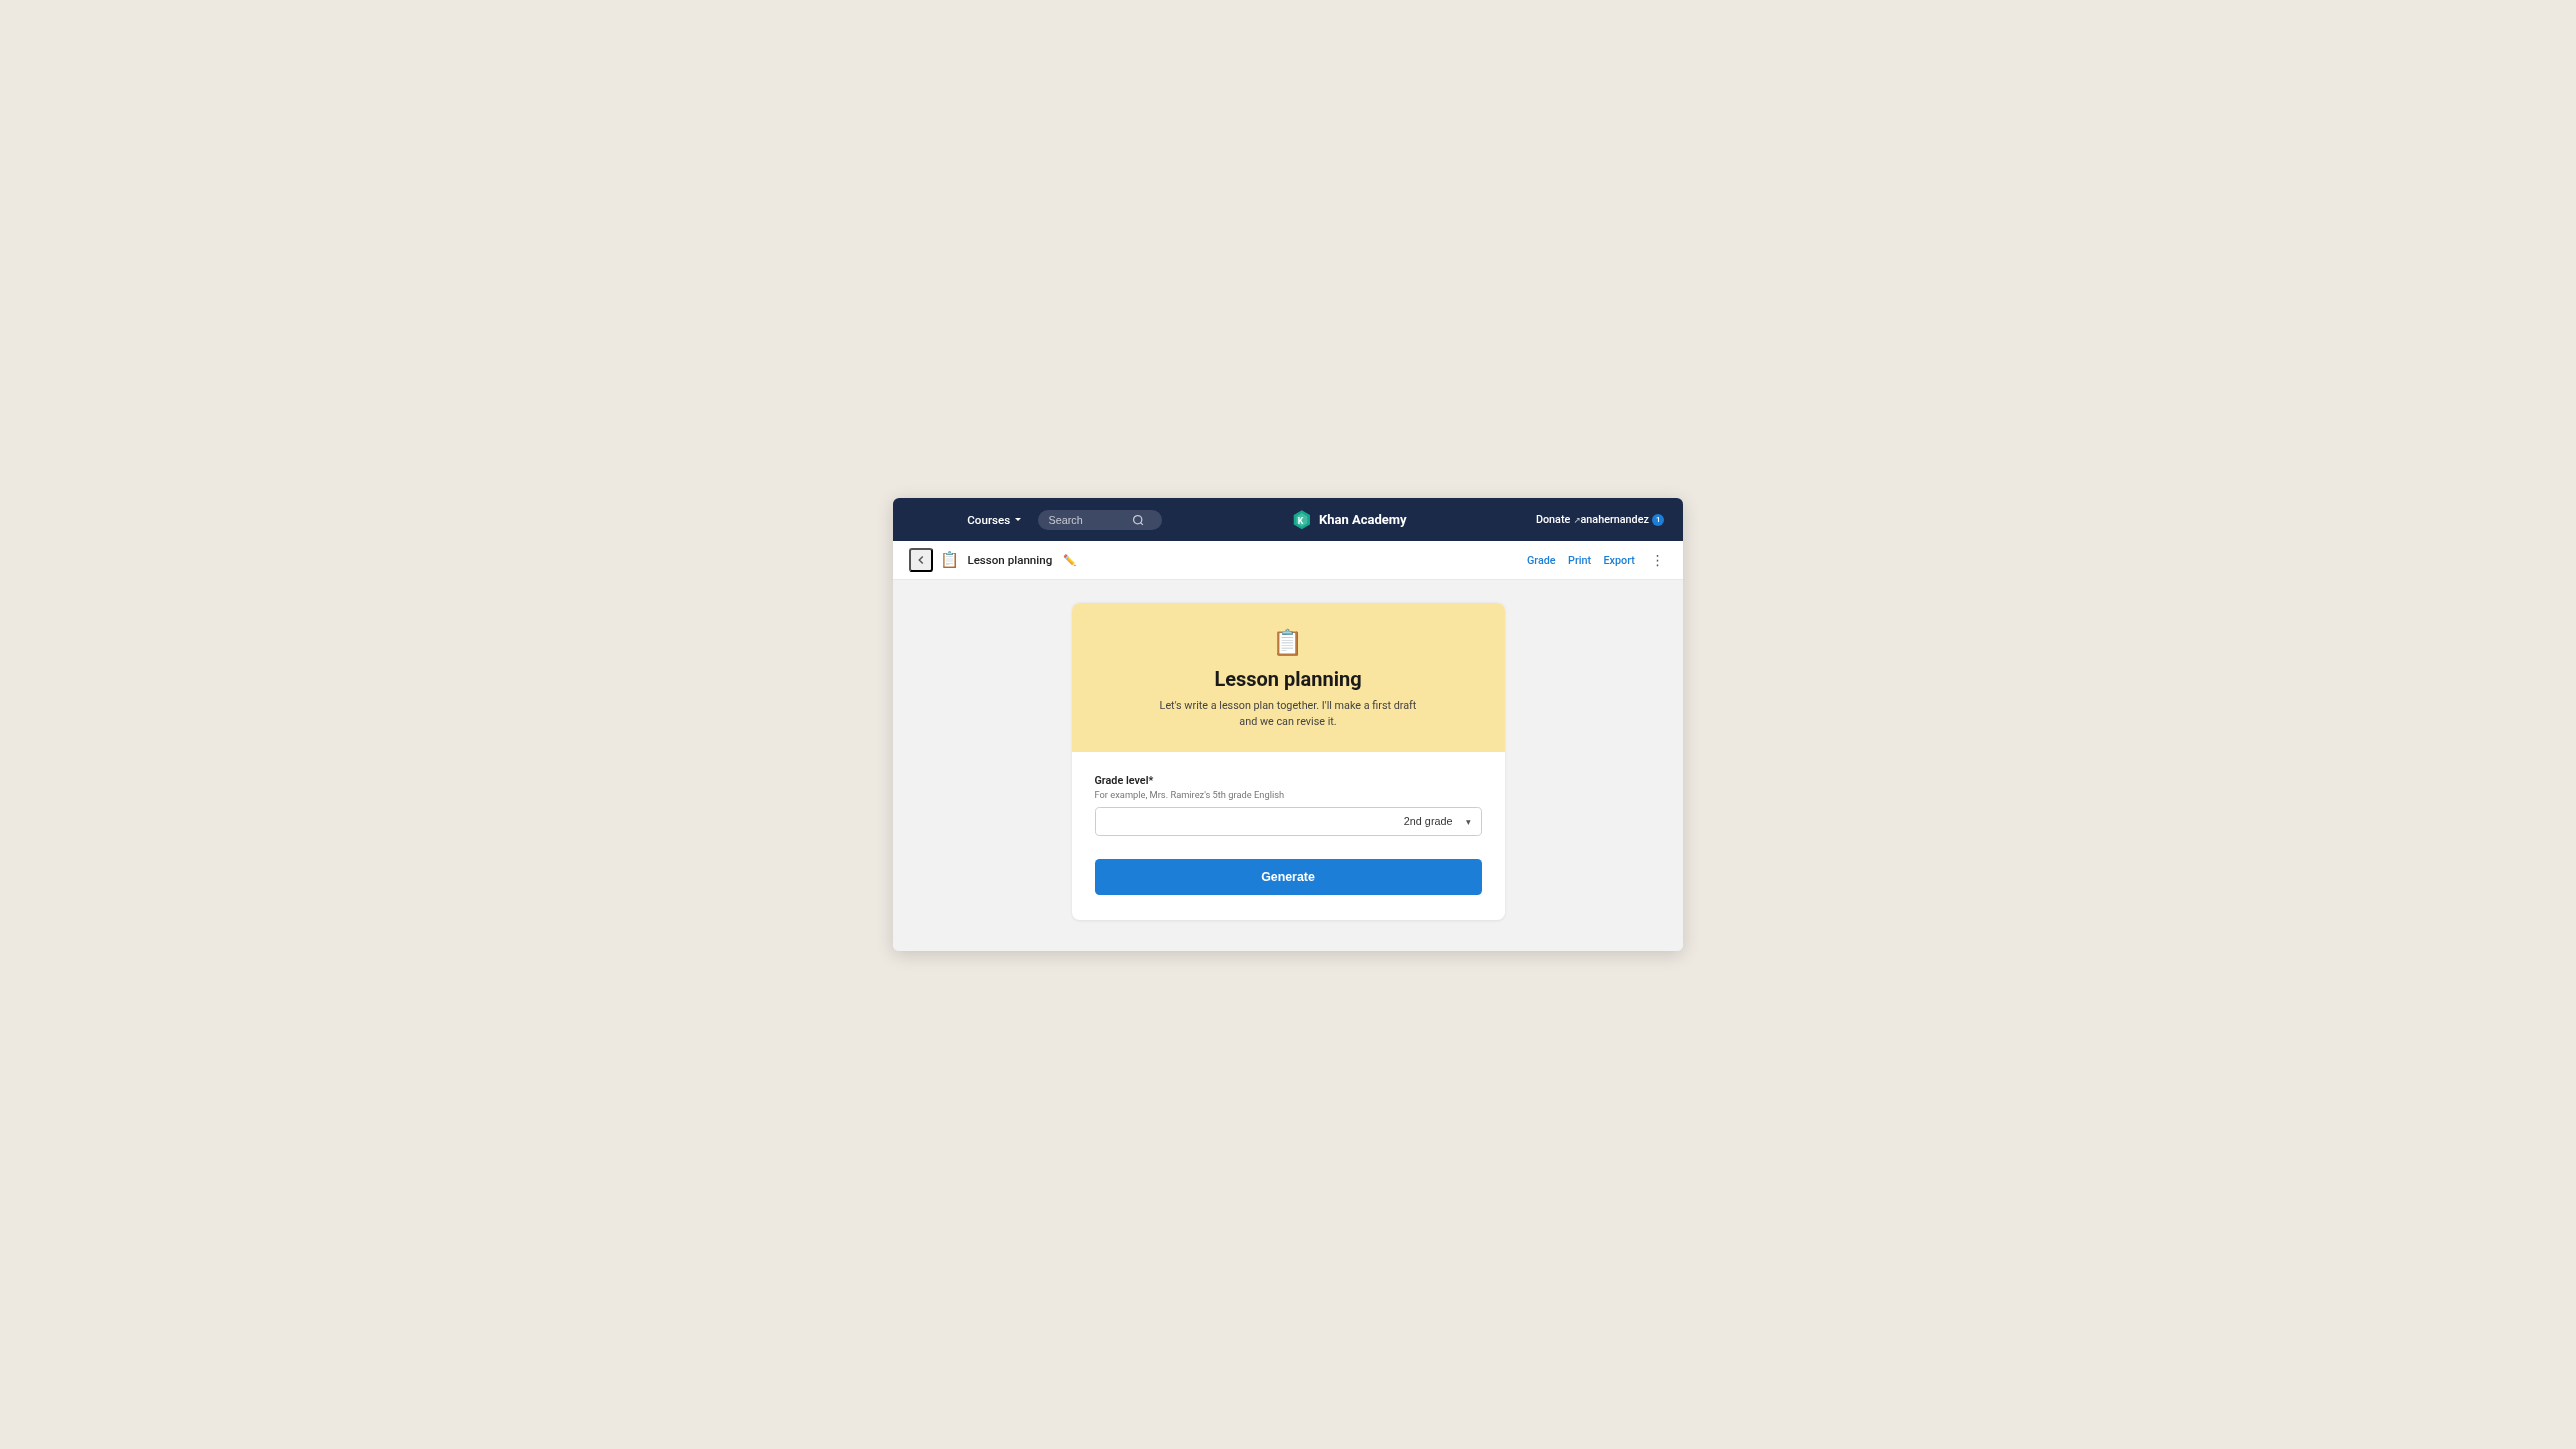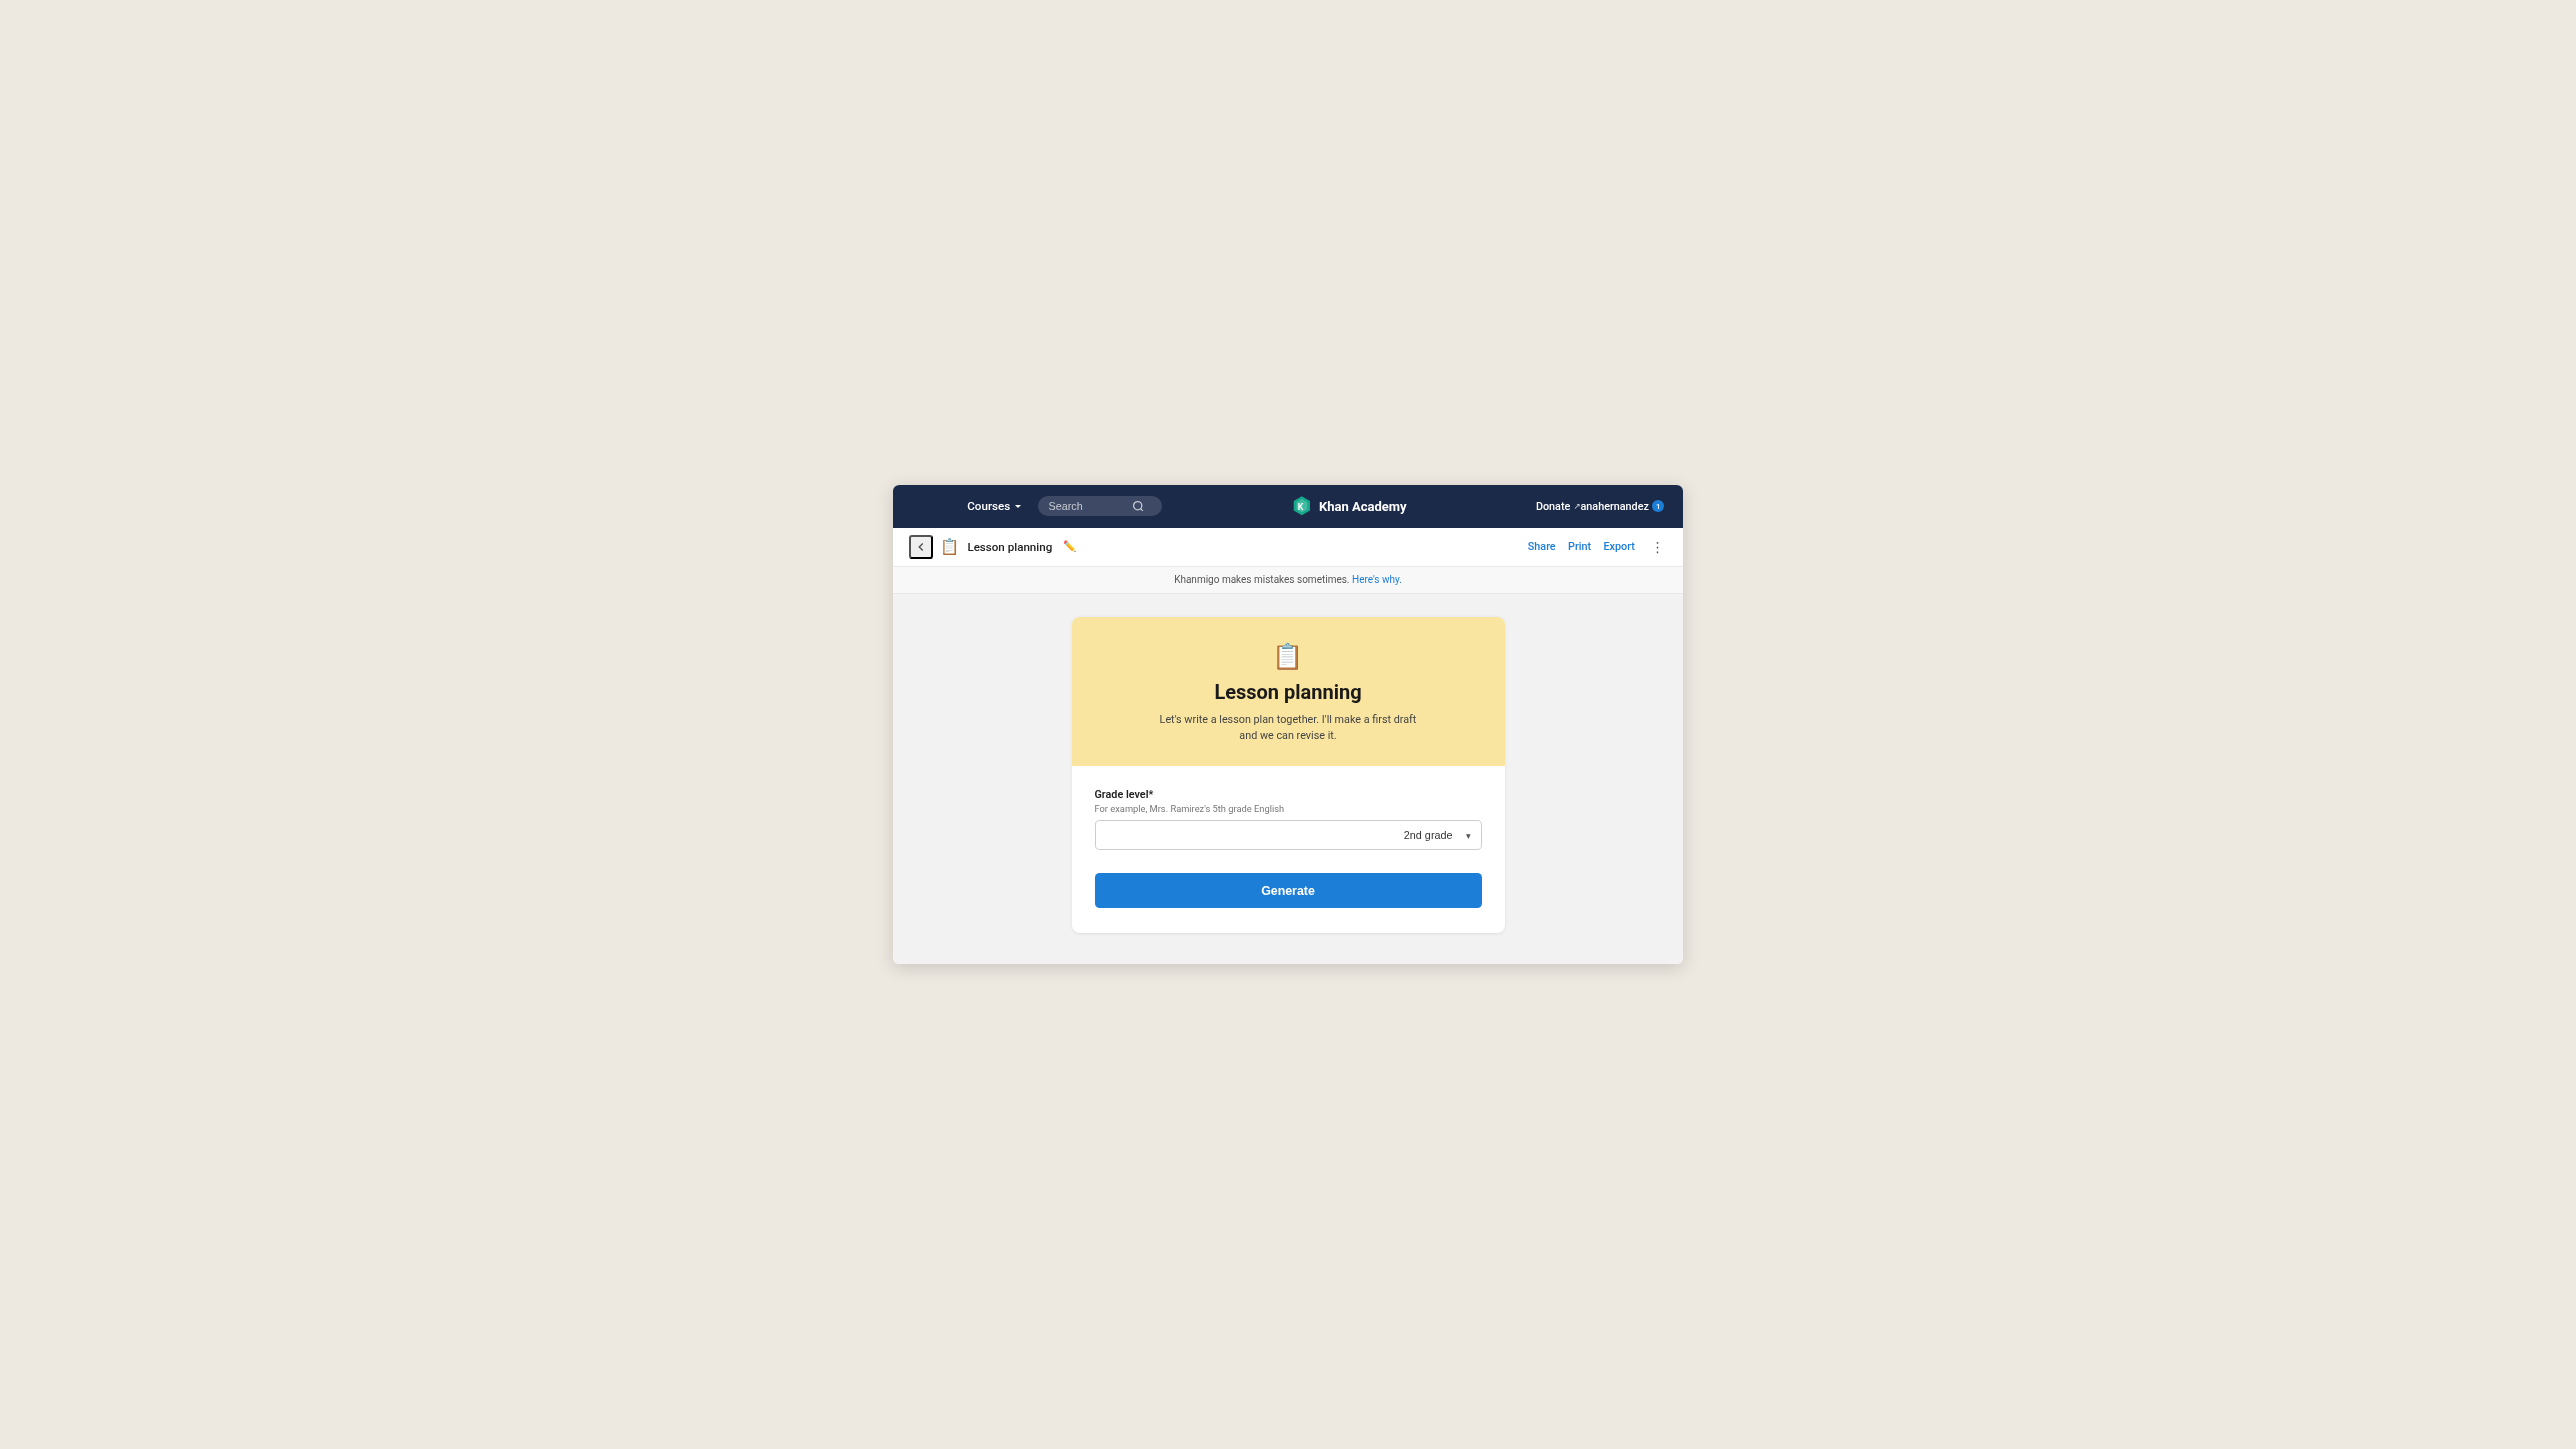--- a/index.html
+++ b/index.html
@@ -346,31 +346,27 @@
       <button class="back-btn">
         <svg width="14" height="14" viewBox="0 0 24 24" fill="none" stroke="#555" stroke-width="2.5">
             <polyline points="15 18 9 12 15 6"></polyline>
           </svg>
       </button>
       <span class="breadcrumb-icon">📋</span>
       <span class="breadcrumb-title">Lesson planning</span>
       <span class="edit-icon">✏️</span>
     </div>
     <div class="breadcrumb-right">
-      <span class="breadcrumb-action">Share</span>
+      <span class="breadcrumb-action">Grade</span>
       <span class="breadcrumb-action">Print</span>
       <span class="breadcrumb-action">Export</span>
       <span class="more-btn">⋮</span>
     </div>
   </div>
 
-  <div class="notice-bar">
-    <span>Khanmigo makes mistakes sometimes.</span>
-    <a class="notice-link">Here's why.</a>
-  </div>
 
   <div class="main-content">
     <div class="card">
 
       <div class="card-header">
         <span class="card-header-icon">📋</span>
         <div class="card-header-title">Lesson planning</div>
         <div class="card-header-subtitle">
           <span>Let's write a lesson plan together. I'll make a first draft</span><br>
           <span>and we can revise it.</span>

